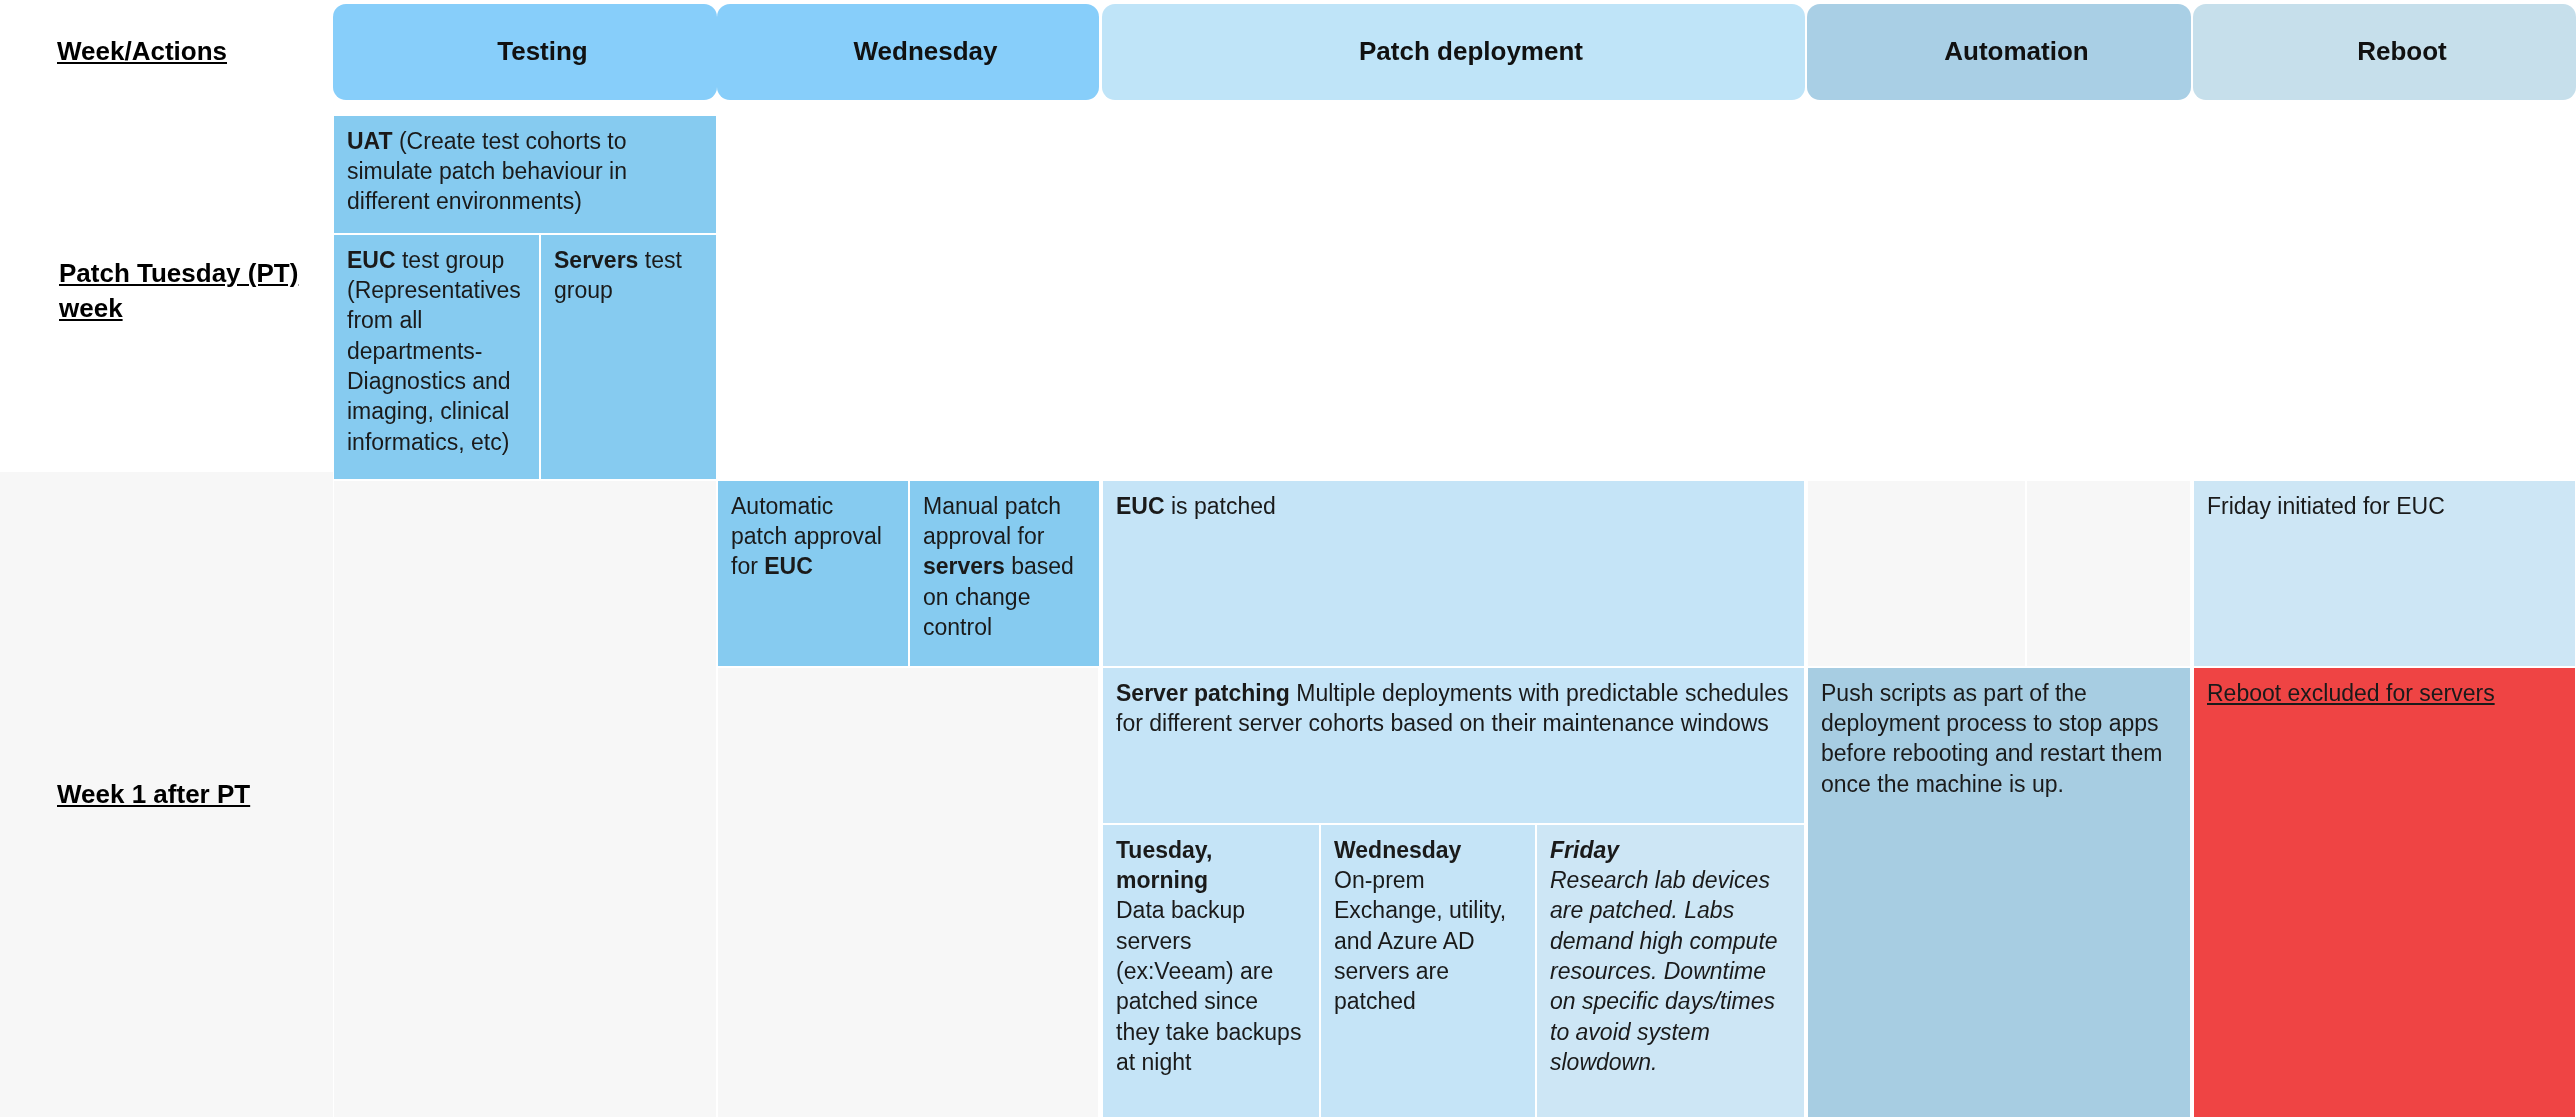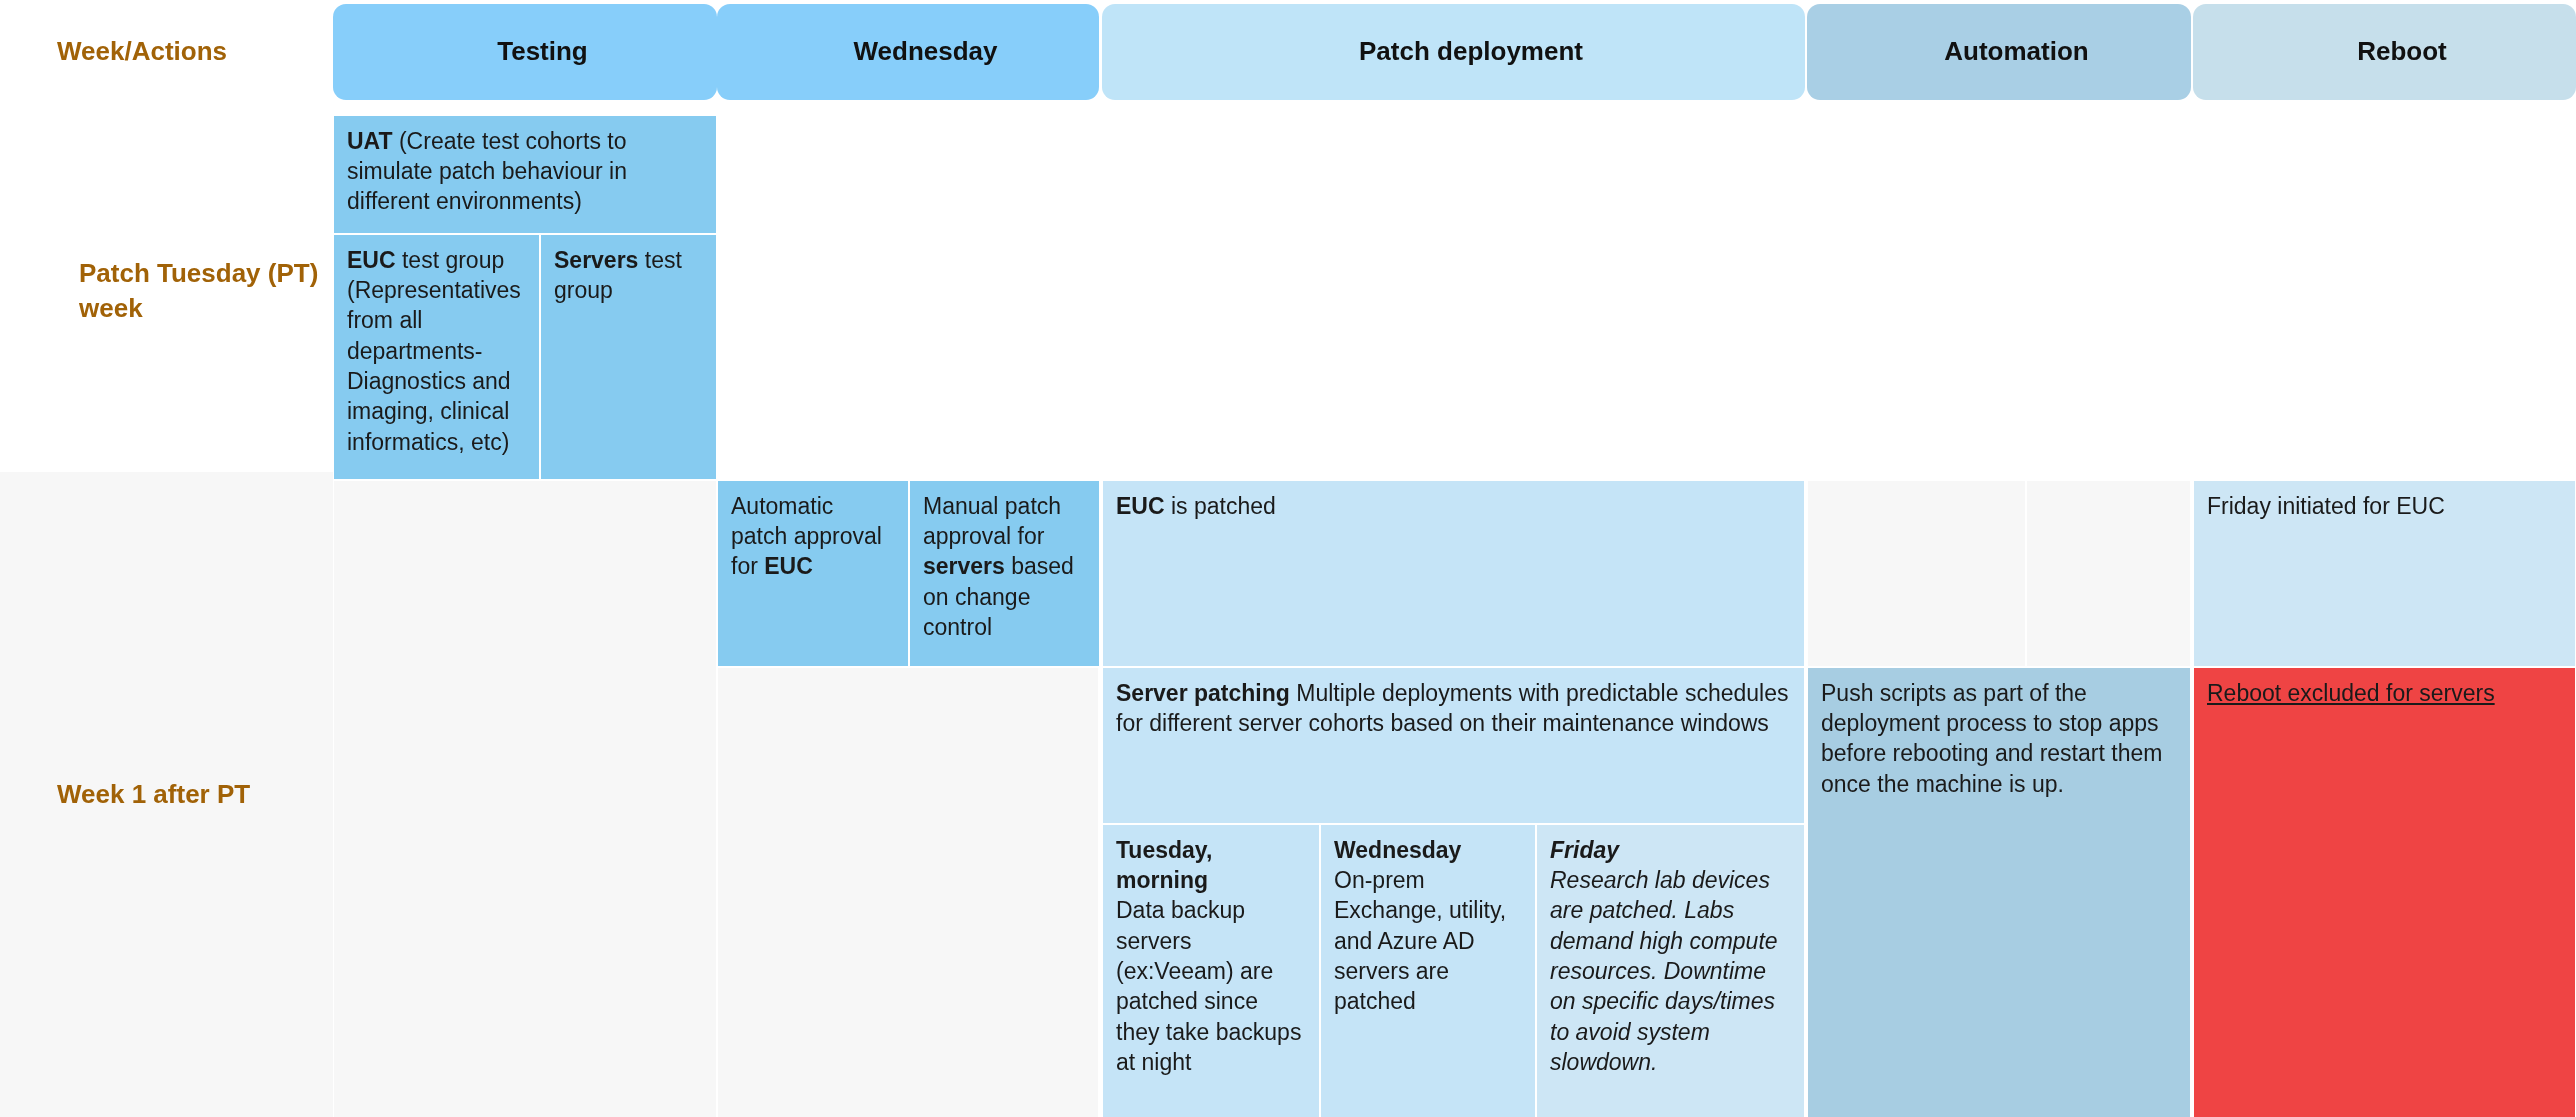--- a/index.html
+++ b/index.html
@@ -40,23 +40,24 @@
     border-radius: 13px;
     color: #111;
     padding-left: 48px;
   }
   .rowlabel {
     display: flex;
     align-items: center;
     justify-content: flex-start;
     font-weight: bold;
     font-size: 26px;
-    color: #a16207;
+    color: #000000;
     background: transparent;
     padding-left: 57px;
+    text-decoration: underline;
   }
   .rowlabel.grayband {
     background: #f7f7f7;
   }
   .band-gray {
     position: absolute;
     background: #f7f7f7;
   }
   .b { font-weight: bold; }
   .cell p { margin: 0; }
@@ -74,21 +75,21 @@
   <div class="cell hdr" style="left:333px; top:3.6px; width:384px; height:96px; background:#87cefa;">Testing</div>
 
   <div class="cell hdr" style="left:717px; top:3.6px; width:382px; height:96px; background:#87cefa;">Wednesday</div>
 
   <div class="cell hdr" style="left:1102px; top:3.6px; width:703px; height:96px; background:#bfe4f8;">Patch deployment</div>
 
   <div class="cell hdr" style="left:1807px; top:3.6px; width:384px; height:96px; background:#a9cfe5;">Automation</div>
 
   <div class="cell hdr" style="left:2193px; top:3.6px; width:383px; height:96px; background:#c6dfeb;">Reboot</div>
 
-  <div class="cell rowlabel" style="left:0px; top:109px; width:334px; height:363px; padding-left:79px;">
+  <div class="cell rowlabel" style="left:0px; top:109px; width:334px; height:363px; padding-left:59px;">
     <span>Patch Tuesday (PT) week</span>
   </div>
 
   <div class="cell" style="left:333px; top:115px; width:384px; height:119px; background:#86cbf0; border:0.6px solid #ffffff;">
     <span class="b">UAT</span><span> (Create test cohorts to simulate patch behaviour in different environments)</span>
   </div>
 
   <div class="cell" style="left:333px; top:234px; width:207px; height:246px; background:#86cbf0; border:0.6px solid #ffffff;">
     <span class="b">EUC</span><span> test group (Representatives from all departments- Diagnostics and imaging, clinical informatics, etc)</span>
   </div>

